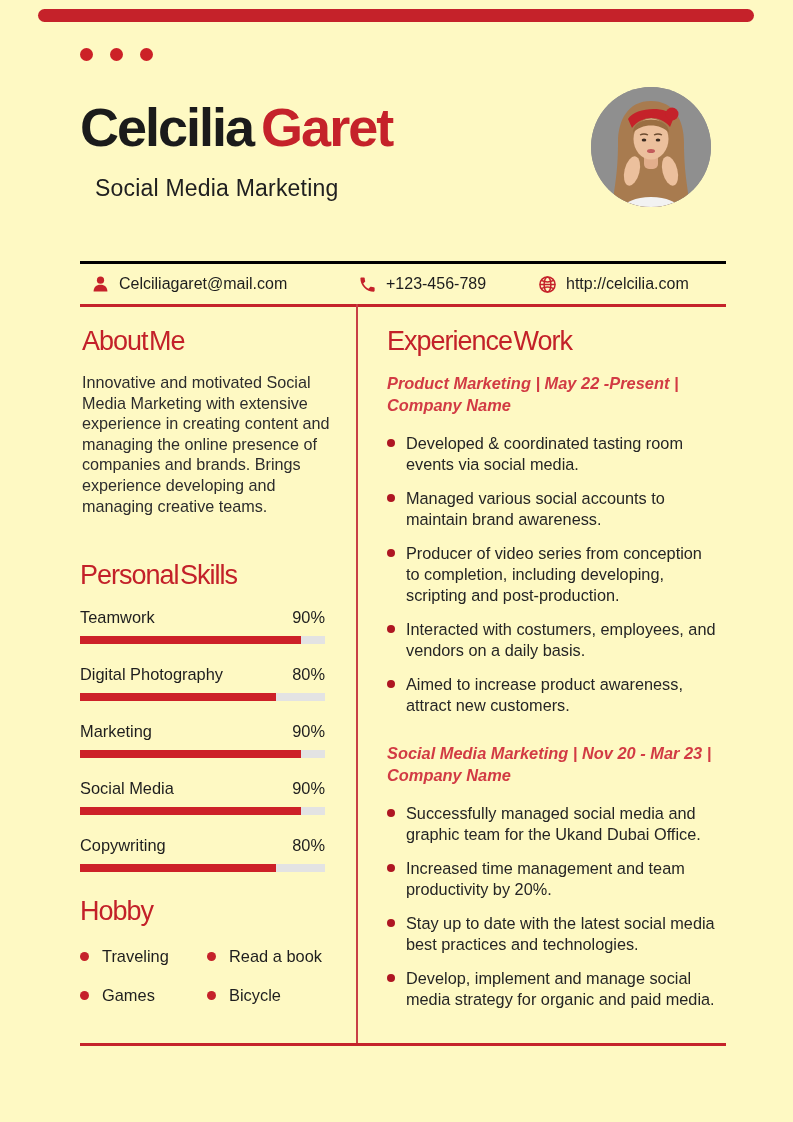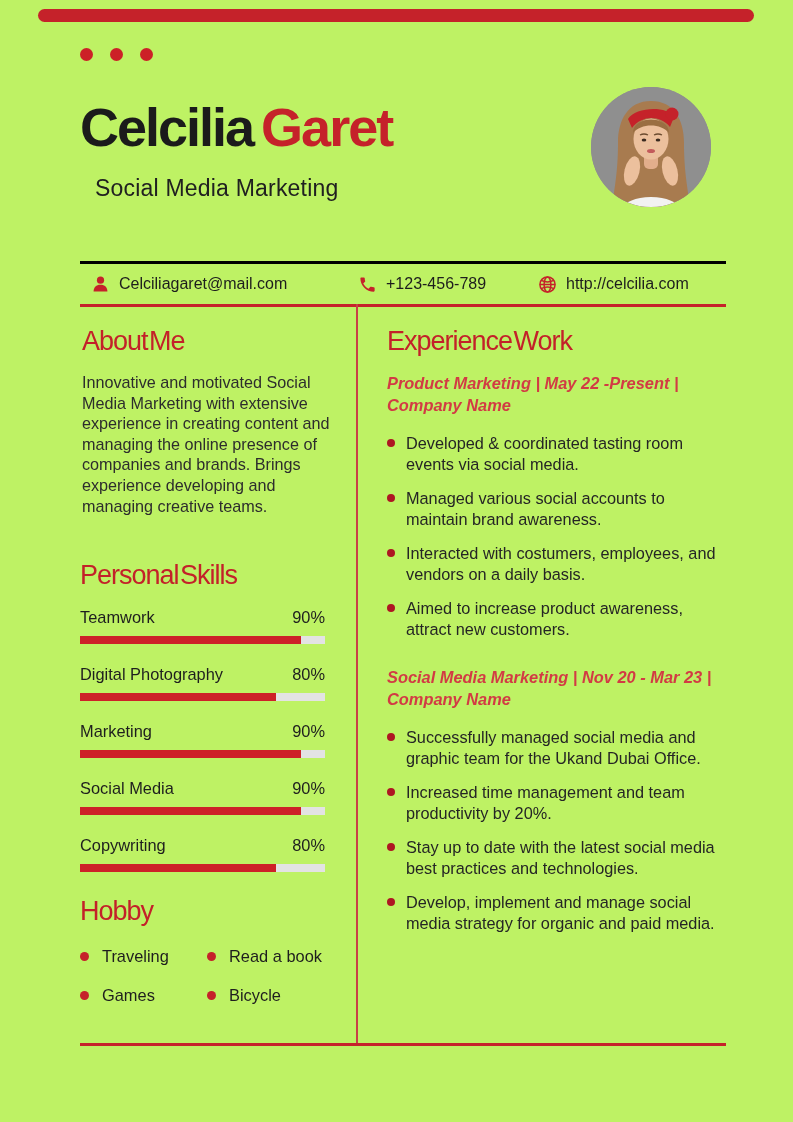--- a/index.html
+++ b/index.html
@@ -1,16 +1,16 @@
 <!DOCTYPE html>
 <html><head>
 <meta charset="utf-8">
 <style>
   html,body{margin:0;padding:0;background:#ffffff;}
-  .page{position:relative;width:793px;height:1122px;background:#bef264;margin:0 auto;
+  .page{position:relative;width:793px;height:1122px;background:#fef9c3;margin:0 auto;
         font-family:"Liberation Sans",sans-serif;overflow:hidden;}
 
   
   .topbar{position:absolute;left:38px;top:9px;width:716px;height:13px;border-radius:7px;background:#C5222A;}
   .dots{position:absolute;left:80px;top:48px;display:flex;gap:17px;}
   .dot{width:13px;height:13px;border-radius:50%;background:#CC2127;}
 
   
   .name{position:absolute;left:80px;top:96px;font-size:54px;font-weight:bold;
         letter-spacing:-2px;color:#1B1B1B;white-space:nowrap;}
@@ -222,20 +222,24 @@
         <li>
             <span class="bdot"></span>
             <span>Developed &amp; coordinated tasting room events via social media.</span>
           </li>
         <li>
             <span class="bdot"></span>
             <span>Managed various social accounts to maintain brand awareness.</span>
           </li>
         <li>
             <span class="bdot"></span>
+            <span>Producer of video series from conception to completion, including developing, scripting and post-production.</span>
+          </li>
+        <li>
+            <span class="bdot"></span>
             <span>Interacted with costumers, employees, and vendors on a daily basis.</span>
           </li>
         <li>
             <span class="bdot"></span>
             <span>Aimed to increase product awareness, attract new customers.</span>
           </li>
       </ul>
     </div>
 
     <div class="job2">

